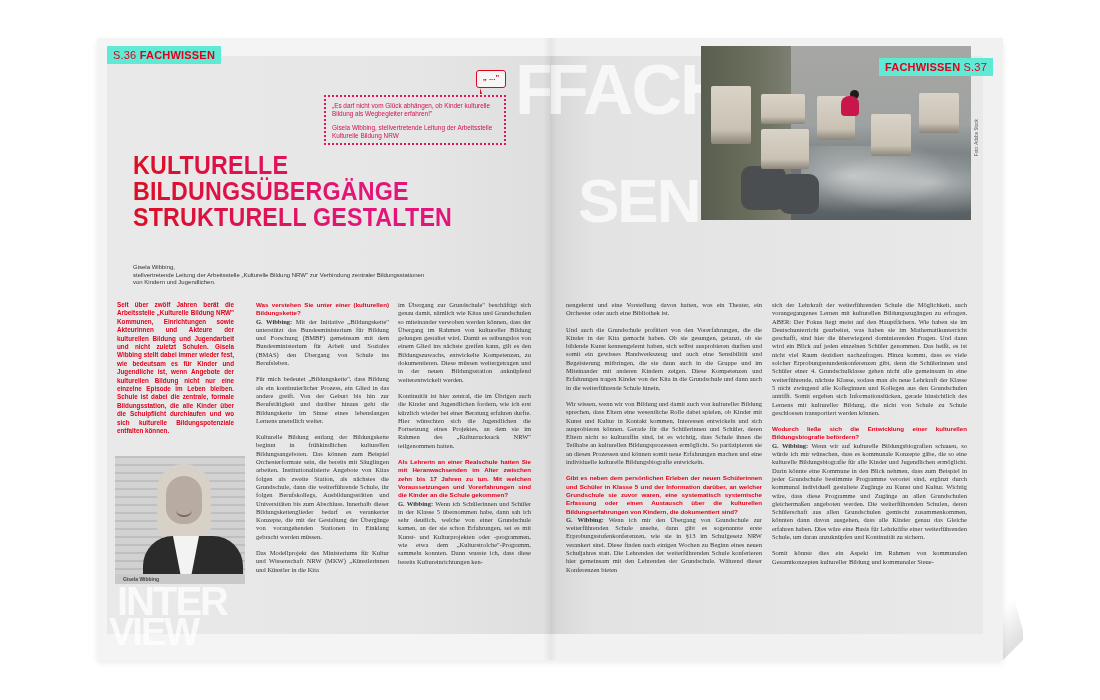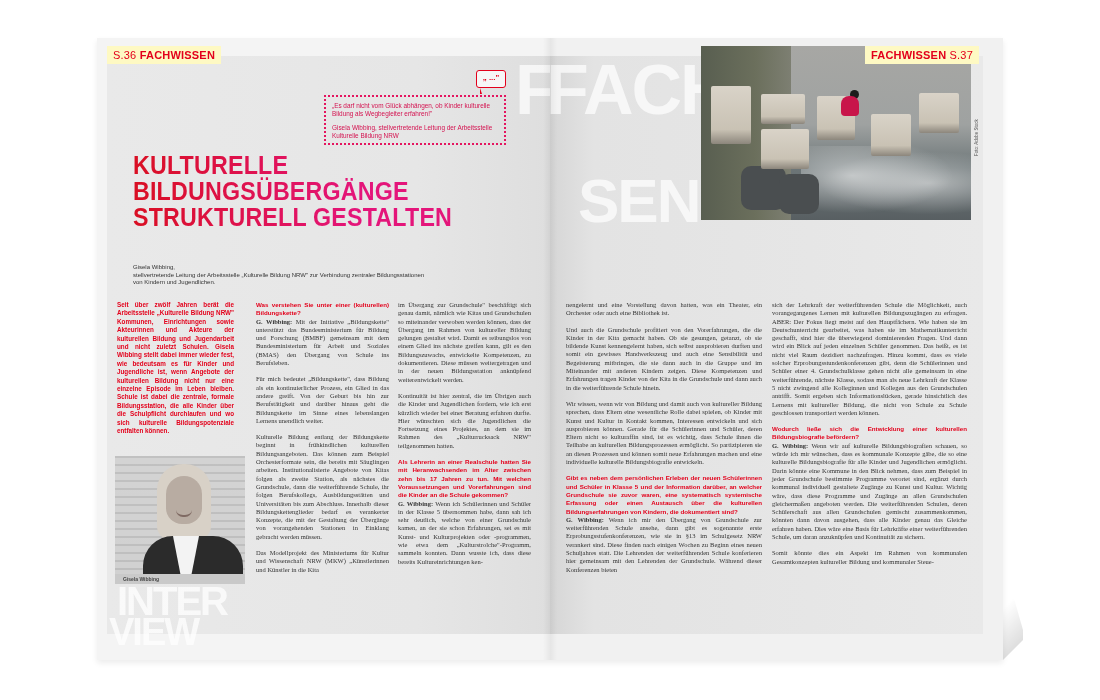--- a/index.html
+++ b/index.html
@@ -7,24 +7,24 @@
   .spread{position:absolute;left:97px;top:38px;width:906px;height:622px;background:#f3f3f3;box-shadow:0 3px 6px rgba(0,0,0,0.08);}
   .page{position:absolute;top:0;height:622px;overflow:hidden;}
   .page.left{left:0;width:453px;background:#f4f4f4;}
   .page.right{left:453px;width:453px;background:#f1f1f1;}
   .panel{position:absolute;background:#e5e5e5;}
   .page.left .panel{left:10px;top:18px;width:443px;height:578px;background:linear-gradient(90deg,#e9e9e9 0%,#e6e6e6 70%,#dedede 100%);}
   .page.right .panel{left:0;top:18px;width:433px;height:578px;background:linear-gradient(90deg,#d6d6d6 0%,#e3e3e3 10%,#e6e6e6 60%,#e9e9e9 100%);}
   .spine-shade{position:absolute;left:446px;top:0;width:14px;height:622px;background:linear-gradient(90deg,rgba(0,0,0,0) 0%,rgba(0,0,0,0.05) 50%,rgba(0,0,0,0) 100%);pointer-events:none;}
   .rcurl{position:absolute;left:1003px;top:560px;width:20px;height:100px;background:linear-gradient(135deg,rgba(0,0,0,0) 40%,rgba(0,0,0,0.18) 100%);clip-path:polygon(0 0,100% 70%,100% 80%,0 100%);}
 
-  .runhead{position:absolute;top:8px;height:18px;padding:0 6px;background:#fef9c3;font-family:"Liberation Sans",sans-serif;font-size:11px;line-height:18px;color:#e3001b;font-weight:bold;letter-spacing:0.2px;}
+  .runhead{position:absolute;top:8px;height:18px;padding:0 6px;background:#5eead4;font-family:"Liberation Sans",sans-serif;font-size:11px;line-height:18px;color:#e3001b;font-weight:bold;letter-spacing:0.2px;}
   .runhead .num{font-weight:normal;}
   .runhead.l{left:10px;}
-  .runhead.r{right:24px;}
+  .runhead.r{right:10px;margin-top:12px;}
 
   .bg-word{position:absolute;font-family:"Liberation Sans",sans-serif;font-weight:bold;color:rgba(255,255,255,0.7);line-height:0.86;letter-spacing:-2px;}
 
   .title{position:absolute;left:36px;top:114px;font-family:"Liberation Sans",sans-serif;font-weight:bold;font-size:25px;line-height:26px;letter-spacing:0.2px;color:#e3001b;background:linear-gradient(90deg,#d90f23 0%,#e4157a 70%,#e4157a 100%);-webkit-background-clip:text;background-clip:text;-webkit-text-fill-color:transparent;transform:scaleX(0.93);transform-origin:left top;}
   .title div{white-space:nowrap;}
 
   .quote-box{position:absolute;left:227px;top:57px;width:182px;height:50px;border:2px dotted #e4155f;padding:5px 6px;font-family:"Liberation Sans",sans-serif;font-size:6.4px;line-height:8px;color:#d4114f;box-sizing:border-box;}
   .quote-box p{margin:0 0 6px 0;}
   .speech{position:absolute;left:379px;top:32px;width:28px;height:16px;border:1.5px solid #e3001b;border-radius:3px;background:#f6f6f6;font-family:"Liberation Sans",sans-serif;font-size:8px;color:#e3001b;text-align:center;line-height:14px;font-weight:bold;}
   .speech:after{content:"";position:absolute;left:3px;bottom:-7px;width:0;height:0;border-left:2px solid #e3001b;border-top:6px solid transparent;}

